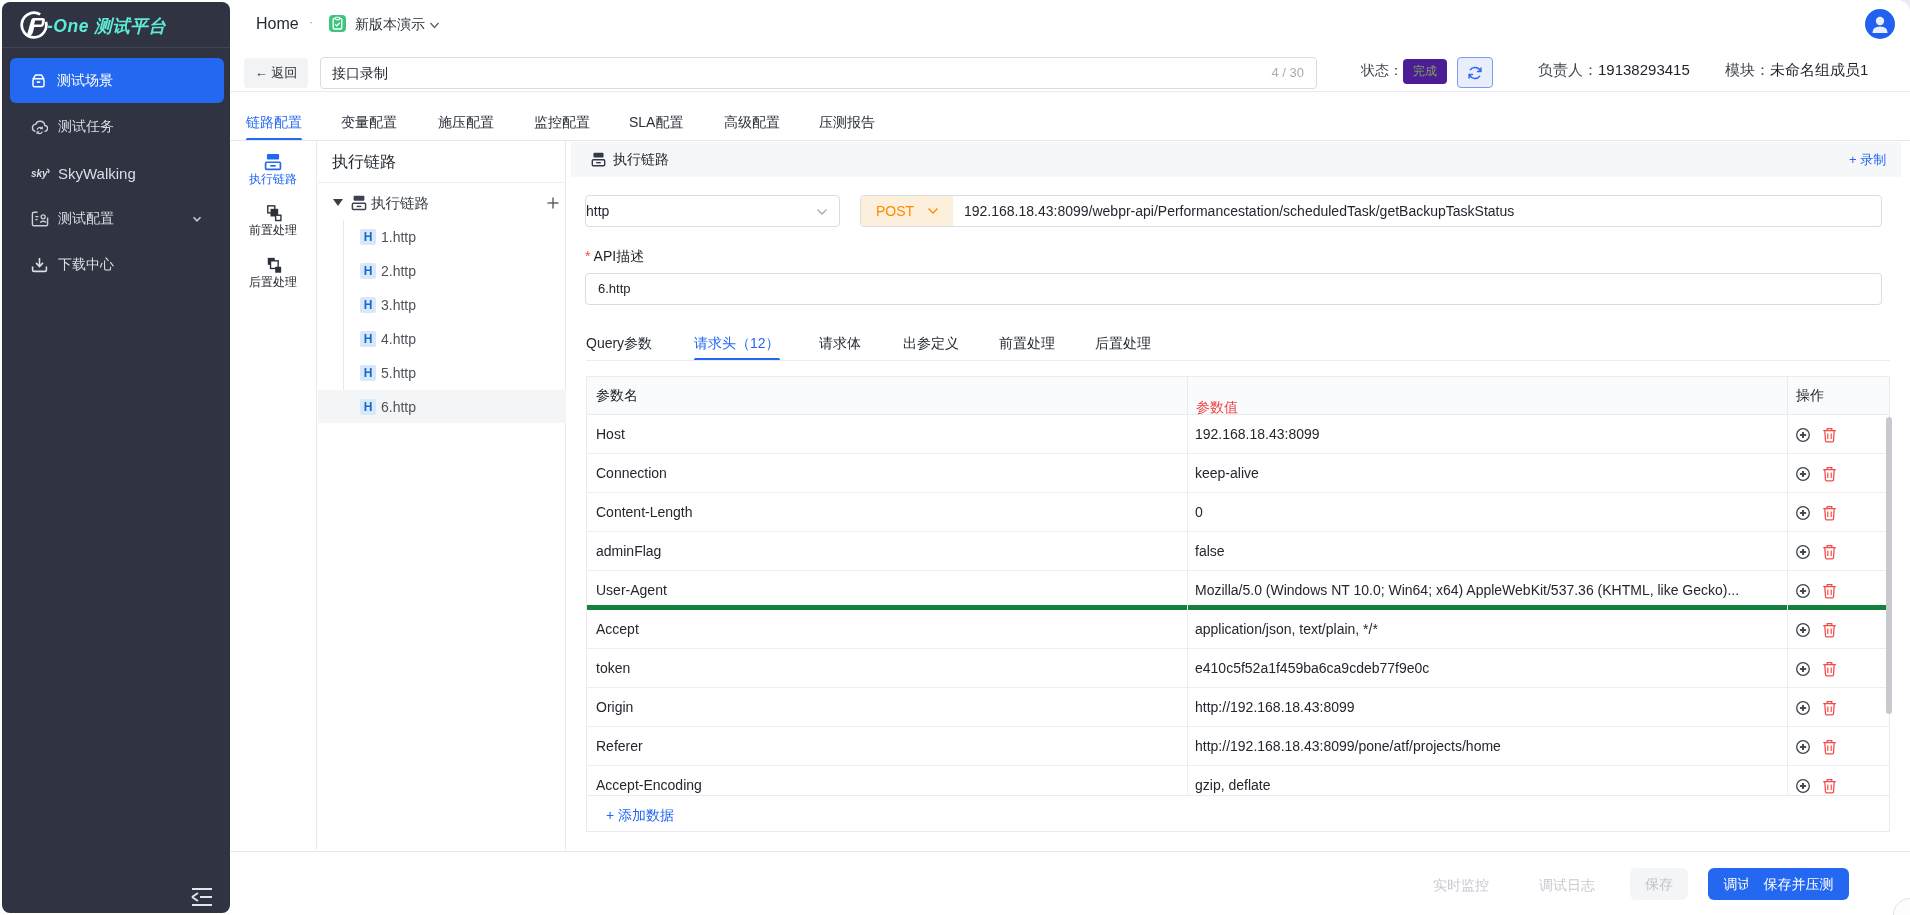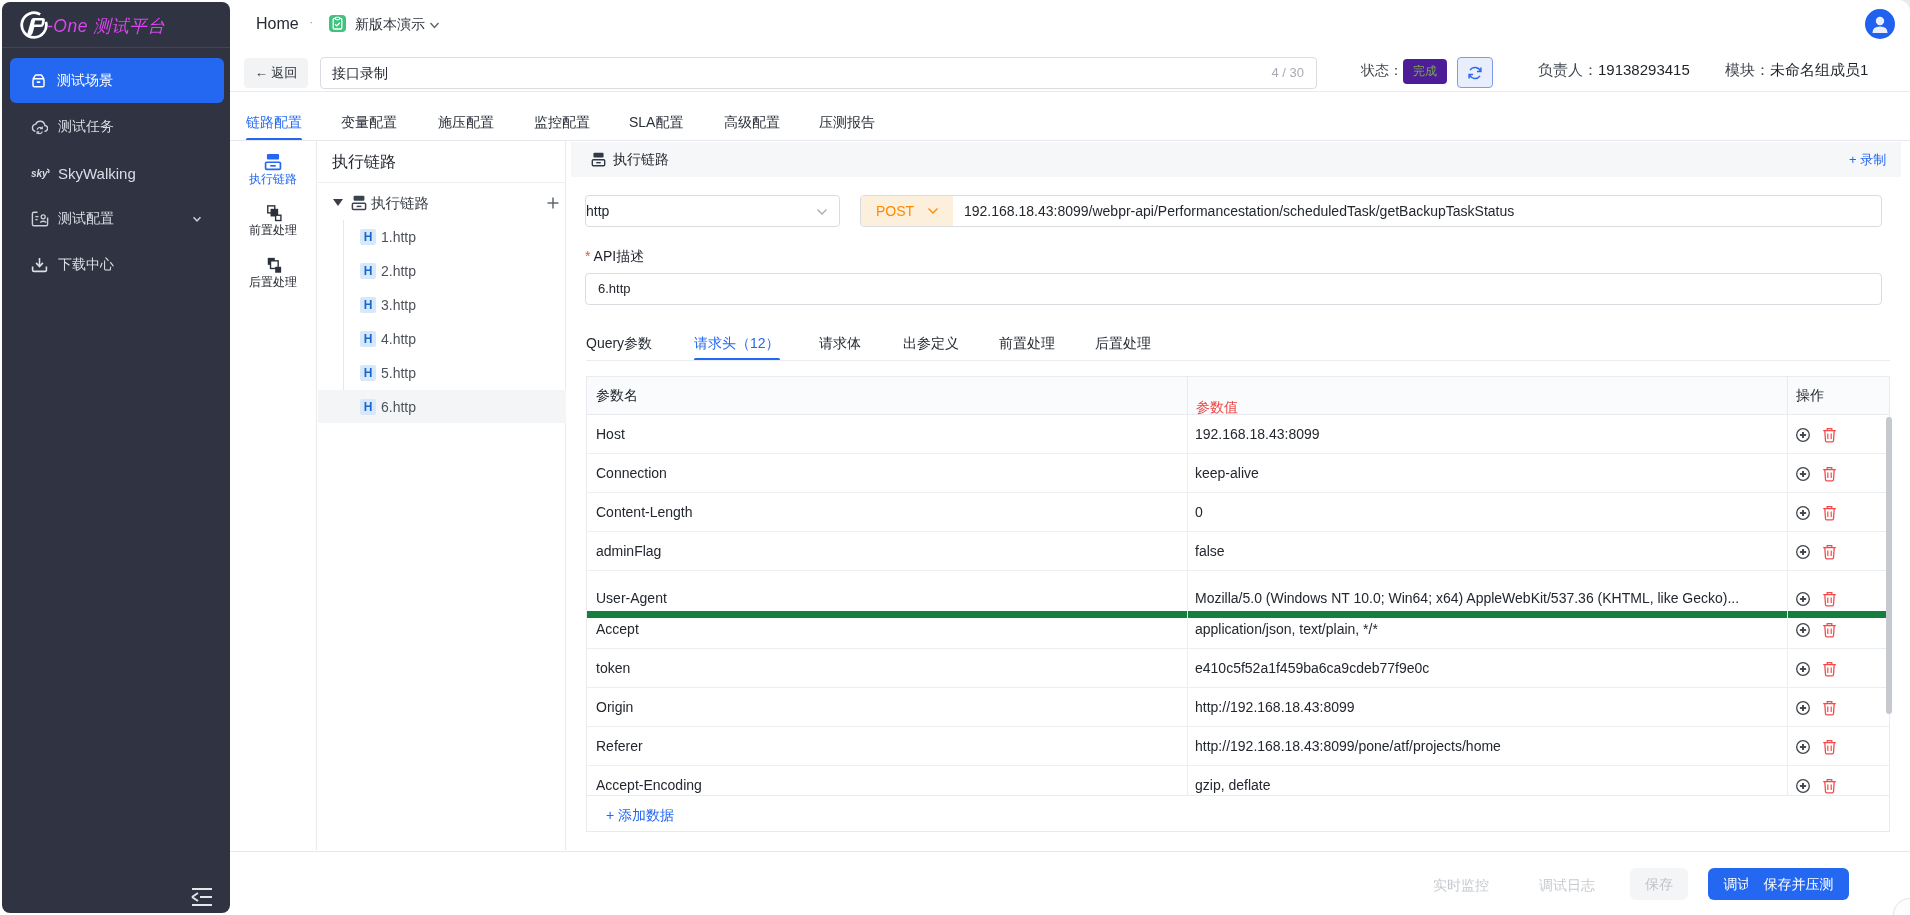--- a/index.html
+++ b/index.html
@@ -5,22 +5,22 @@
 * { margin:0; padding:0; box-sizing:border-box; }
 html,body { width:1910px; height:915px; overflow:hidden; background:#fff;
   font-family:"Liberation Sans", sans-serif; color:#1f2329; font-size:14px; }
 .abs { position:absolute; }
 #app { position:relative; width:1910px; height:915px; }
 
 #sidebar { position:absolute; left:2px; top:2px; width:228px; height:911px;
   background:#2f3342; border-radius:8px; }
 #logo { position:absolute; left:0; top:0; width:228px; height:46px;
   border-bottom:1px solid rgba(255,255,255,.09); }
-#logotxt { position:absolute; left:45px; top:12px; color:#d946ef; font-size:17.5px;
-  font-weight:normal; font-style:italic; letter-spacing:.5px; }
+#logotxt { position:absolute; left:45px; top:12px; color:#5eead4; font-size:17.5px;
+  font-weight:bold; font-style:italic; letter-spacing:.5px; }
 .mitem { position:absolute; left:0; width:228px; height:46px; color:#dcdee6; }
 .mitem .lbl { position:absolute; left:56px; top:50%; transform:translateY(-50%); font-size:14px; }
 .mitem svg { position:absolute; left:29px; top:50%; transform:translateY(-50%); }
 .mactive { left:8px; width:214px; border-radius:6px; background:#2468f2; color:#fff; }
 .mactive svg { left:20px; }
 .mactive .lbl { left:47px; }
 
 #topbar { position:absolute; left:230px; top:0; width:1680px; height:65px;
   background:#fff; border-bottom:1px solid #e7e9ee; }
 
@@ -342,21 +342,21 @@
               <line x1="4.9" y1="8" x2="11.1" y2="8" stroke="#3f454d" stroke-width="1.9"></line>
               <line x1="8" y1="4.9" x2="8" y2="11.1" stroke="#3f454d" stroke-width="1.9"></line>
             </svg>
             <svg class="abs" style="left:1235px;top:12px" width="15" height="16" viewBox="0 0 15 16">
               <path d="M1.2 3.6 h12.6 M5.2 3.4 v-1.8 h4.6 v1.8" fill="none" stroke="#f54a4a" stroke-width="1.3"></path>
               <path d="M2.8 3.8 l0.7 10 q0.1 1 1.1 1 h5.8 q1 0 1.1-1 l0.7-10" fill="none" stroke="#f54a4a" stroke-width="1.3"></path>
               <line x1="5.8" y1="6.5" x2="5.8" y2="12" stroke="#f54a4a" stroke-width="1.2"></line>
               <line x1="9.2" y1="6.5" x2="9.2" y2="12" stroke="#f54a4a" stroke-width="1.2"></line>
             </svg>
           </div>
-<div class="abs" style="left:0;top:164px;width:1302px;height:39px;border-bottom:7px solid #15803d">
+<div class="abs" style="left:0;top:156px;width:1302px;height:39px;border-bottom:5px solid #15803d">
             <span class="cell" style="left:9px;top:11px">User-Agent</span>
             <span class="cell" style="left:608px;top:11px">Mozilla/5.0 (Windows NT 10.0; Win64; x64) AppleWebKit/537.36 (KHTML, like Gecko)...</span>
             <svg class="abs" style="left:1208px;top:12px" width="16" height="16" viewBox="0 0 16 16">
               <circle cx="8" cy="8" r="6.3" fill="none" stroke="#3f454d" stroke-width="1.3"></circle>
               <line x1="4.9" y1="8" x2="11.1" y2="8" stroke="#3f454d" stroke-width="1.9"></line>
               <line x1="8" y1="4.9" x2="8" y2="11.1" stroke="#3f454d" stroke-width="1.9"></line>
             </svg>
             <svg class="abs" style="left:1235px;top:12px" width="15" height="16" viewBox="0 0 15 16">
               <path d="M1.2 3.6 h12.6 M5.2 3.4 v-1.8 h4.6 v1.8" fill="none" stroke="#f54a4a" stroke-width="1.3"></path>
               <path d="M2.8 3.8 l0.7 10 q0.1 1 1.1 1 h5.8 q1 0 1.1-1 l0.7-10" fill="none" stroke="#f54a4a" stroke-width="1.3"></path>

